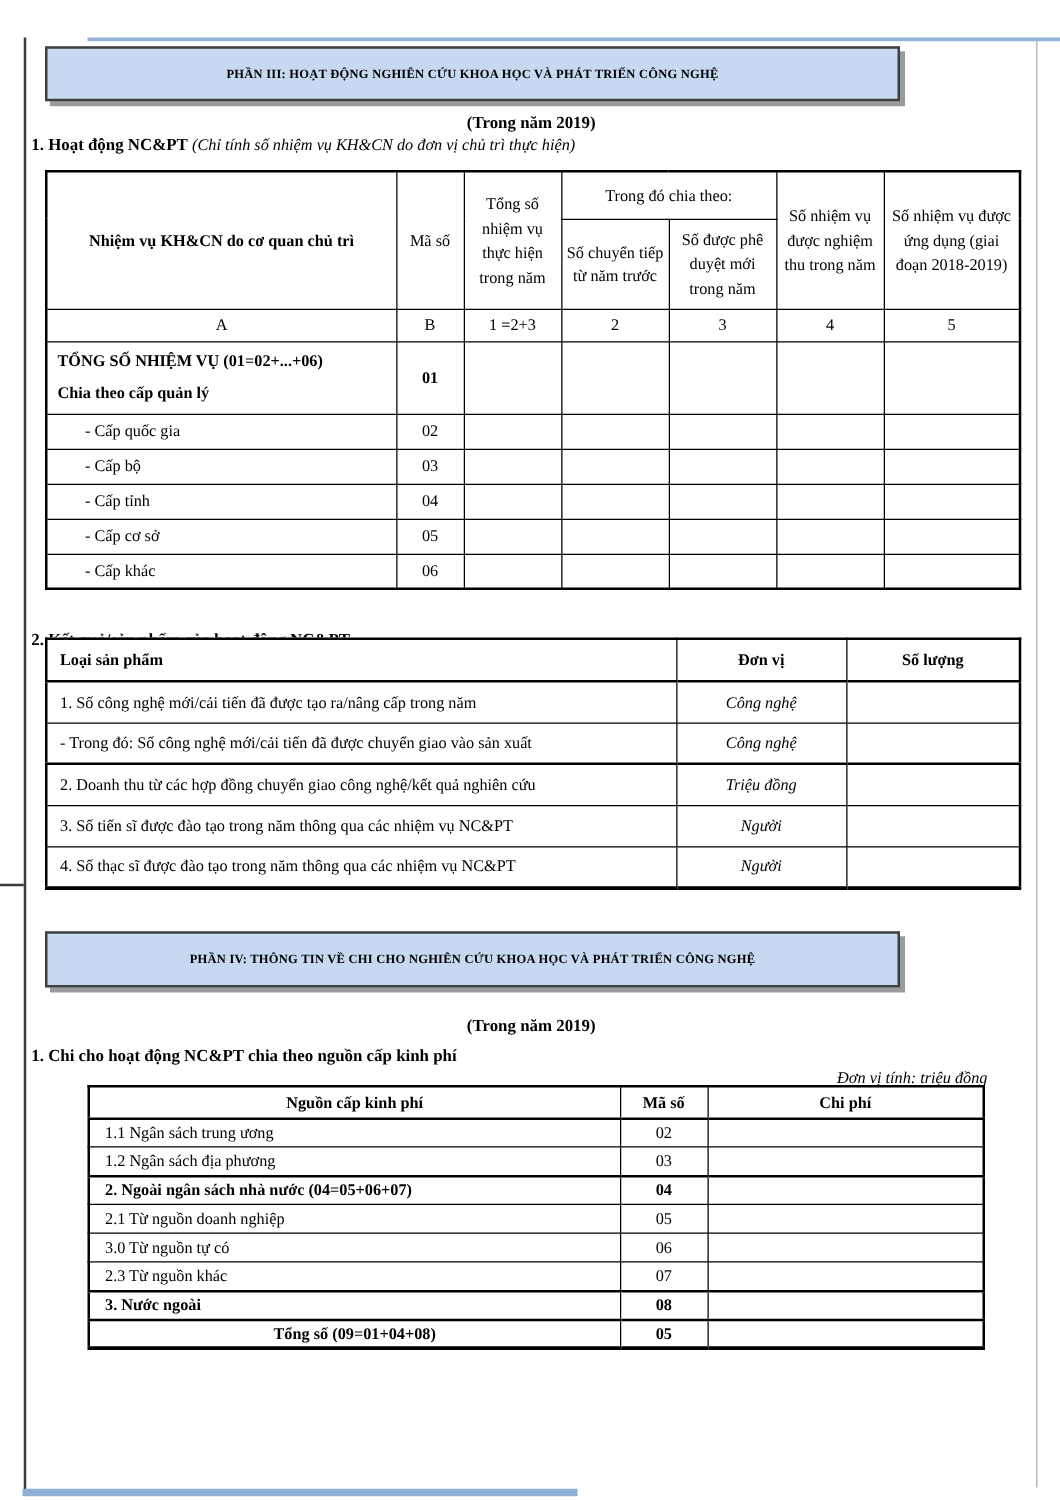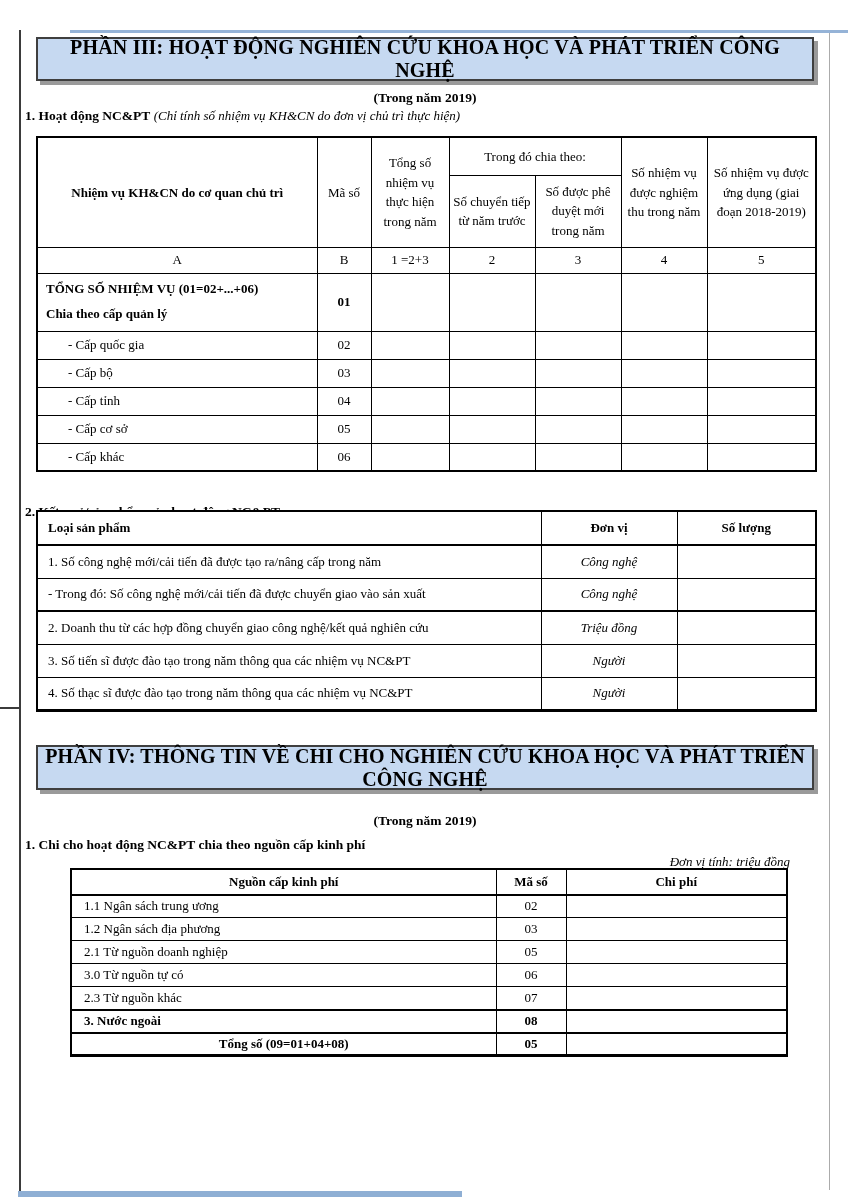--- a/index.html
+++ b/index.html
@@ -10,25 +10,25 @@
   }
   
   .rule-top    { position:absolute; left:70px;  top:30px;   width:778px; height:3px; background:#95b3d7; }
   .border-left { position:absolute; left:19px;  top:30px;   width:2px;   height:1162px; background:#3b3b3b; }
   .page-tick   { position:absolute; left:0;     top:707px;  width:19px;  height:2px; background:#3b3b3b; }
   .border-right{ position:absolute; left:829px; top:33px;   width:1px;   height:1157px; background:#ababab; }
   .rule-bottom { position:absolute; left:18px;  top:1191px; width:444px; height:6px; background:#8fafd4; }
 
   
   .banner {
-    position:absolute; left:36px; width:778px; height:44px;
+    position:absolute; left:36px; width:684px; height:44px;
     background:#c6d9f1; border:2px solid #3f3f3f;
     box-shadow:4px 4px 0 0 #9a9a9a;
     display:flex; align-items:center; justify-content:center;
-    font-weight:bold; font-size:20px; letter-spacing:.2px; text-align:center;
+    font-weight:bold; font-size:10px; letter-spacing:.2px; text-align:center;
   }
   .banner.p3 { top:37px; }
   .banner.p4 { top:745px; height:45px; }
 
   .year-note { position:absolute; left:36px; width:778px; text-align:center; font-weight:bold; font-size:13.5px; }
   .year3 { top:90px; } .year4 { top:813px; }
 
   .sec-head { position:absolute; left:25px; font-size:13.5px; }
   .sec-head .lead { font-weight:bold; }
   .sec-head .note { font-style:italic; font-size:13px; }
@@ -249,20 +249,25 @@
   <tr>
     <td class="lbl">1.1 Ngân sách trung ương</td>
     <td class="code">02</td>
     <td></td>
   </tr>
   <tr>
     <td class="lbl">1.2 Ngân sách địa phương</td>
     <td class="code">03</td>
     <td></td>
   </tr>
+  <tr class="sect">
+    <td class="lbl b">2. Ngoài ngân sách nhà nước (04=05+06+07)</td>
+    <td class="code b">04</td>
+    <td></td>
+  </tr>
   <tr>
     <td class="lbl">2.1 Từ nguồn doanh nghiệp</td>
     <td class="code">05</td>
     <td></td>
   </tr>
   <tr>
     <td class="lbl">3.0 Từ nguồn tự có</td>
     <td class="code">06</td>
     <td></td>
   </tr>

